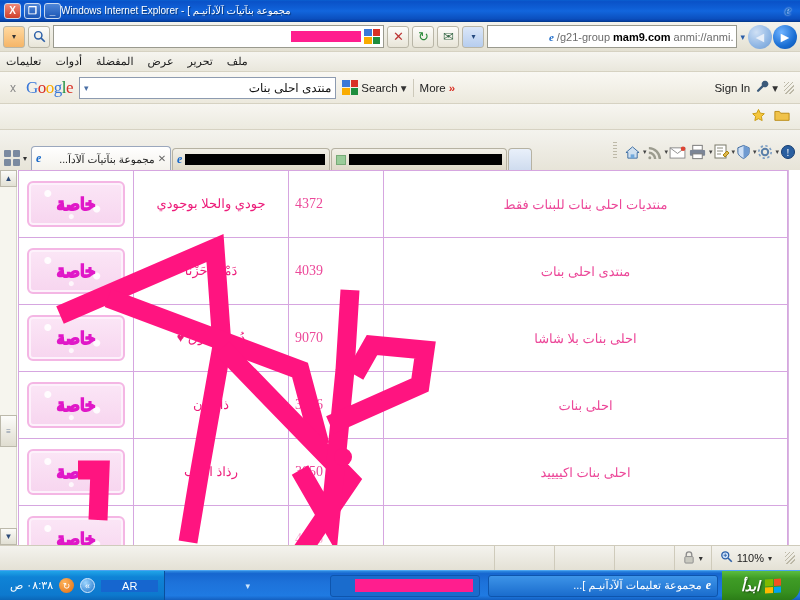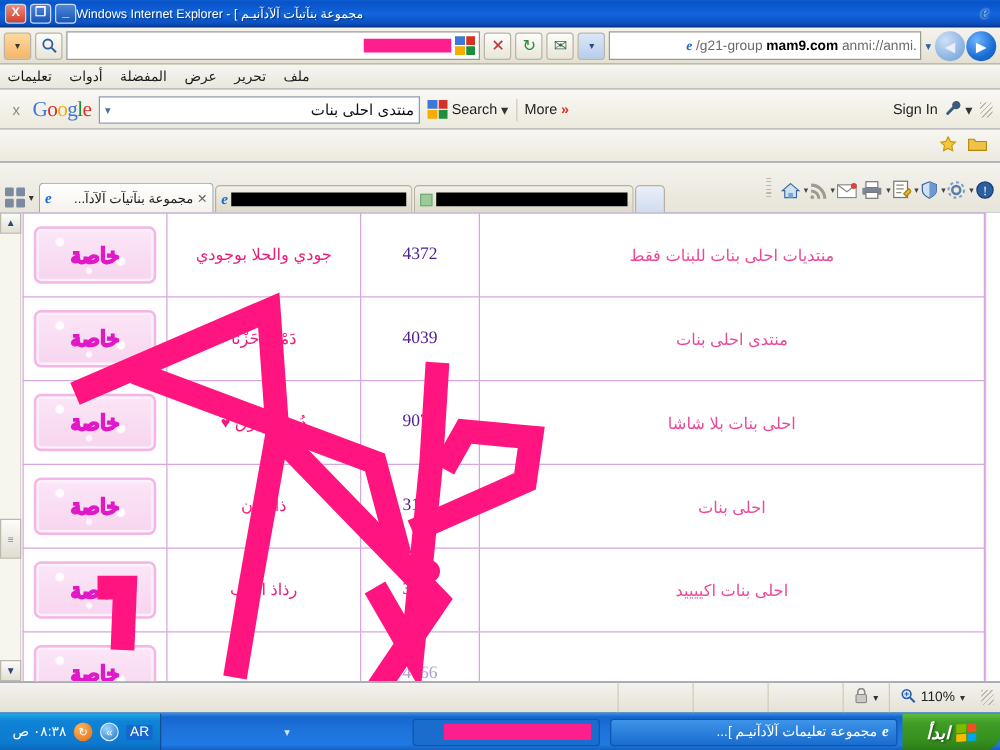--- a/index.html
+++ b/index.html
@@ -195,21 +195,21 @@
     position:absolute; left:18px; top:0; width:770px;
     border-collapse:collapse; direction:rtl; table-layout:fixed;
   }
   table.forumtbl td {
     border-top:1px solid #d6a6e0; border-bottom:1px solid #d6a6e0;
     border-left:1px solid #d6a6e0; border-right:1px solid #d6a6e0;
     height:67px; vertical-align:middle; padding:2px 6px;
   }
   td.c-badge { width:115px; text-align:center; border-right:3px solid #c27fd4;}
   td.c-name  { width:155px; text-align:center; color:#ed1c7a; font-size:13px; font-weight:normal; line-height:1.35;}
-  td.c-count { width:95px;  text-align:center; color:#4c1d95; font-size:14px; font-family:"Liberation Serif",serif;}
+  td.c-count { width:95px;  text-align:left; color:#ec4899; font-size:14px; font-family:"Liberation Serif",serif;}
   td.c-desc  { text-align:center; color:#ec4899; font-size:13px; }
   .badge {
     width:98px; height:46px; margin:0 auto;
     background:
       radial-gradient(circle at 20% 25%, rgba(255,255,255,.9) 0 3px, transparent 4px),
       radial-gradient(circle at 72% 62%, rgba(255,255,255,.9) 0 3px, transparent 4px),
       radial-gradient(circle at 45% 80%, rgba(255,255,255,.8) 0 2px, transparent 3px),
       linear-gradient(180deg,#fbe6f6,#f7d5ef);
     border:2px solid #f4b6e4; border-radius:6px;
     display:flex; align-items:center; justify-content:center;
@@ -275,21 +275,21 @@
     margin-right:auto; height:30px; display:flex; align-items:center; gap:6px;
     padding:0 6px 0 10px; direction:rtl;
     background: linear-gradient(180deg,#20a5e8 0%, #0f83d6 20%, #0d79ce 80%, #0a63b4 100%);
     border-right:1px solid #0a4f9c;
     color:#fff; font-size:11px;
   }
   .tray .clock { font-size:11px; }
   .tray-ic { width:15px;height:15px;border-radius:50%; display:flex;align-items:center;justify-content:center;font-size:9px;color:#fff;}
   .tray-ic.orange{ background:radial-gradient(circle at 35% 30%,#ffb45c,#e06c10);}
   .tray-ic.blue{ background:radial-gradient(circle at 35% 30%,#9fd6ff,#1c72c8); border:1px solid #d9ecff;}
-  .lang { background:#1666cf; color:#fff; font-size:11px; padding:0 3px; }
+  .lang { background:#1666cf; color:#fff; font-size:11px; padding:0 21px; }
   .tb-caret { color:#cfe6fb; font-size:9px; margin-right:auto; padding-left:4px;}
 </style>
 </head>
 <body>
 
 <div id="screen">
 
   <div class="titlebar">
     <div class="win-btns">
       <div class="win-btn close">X</div>

